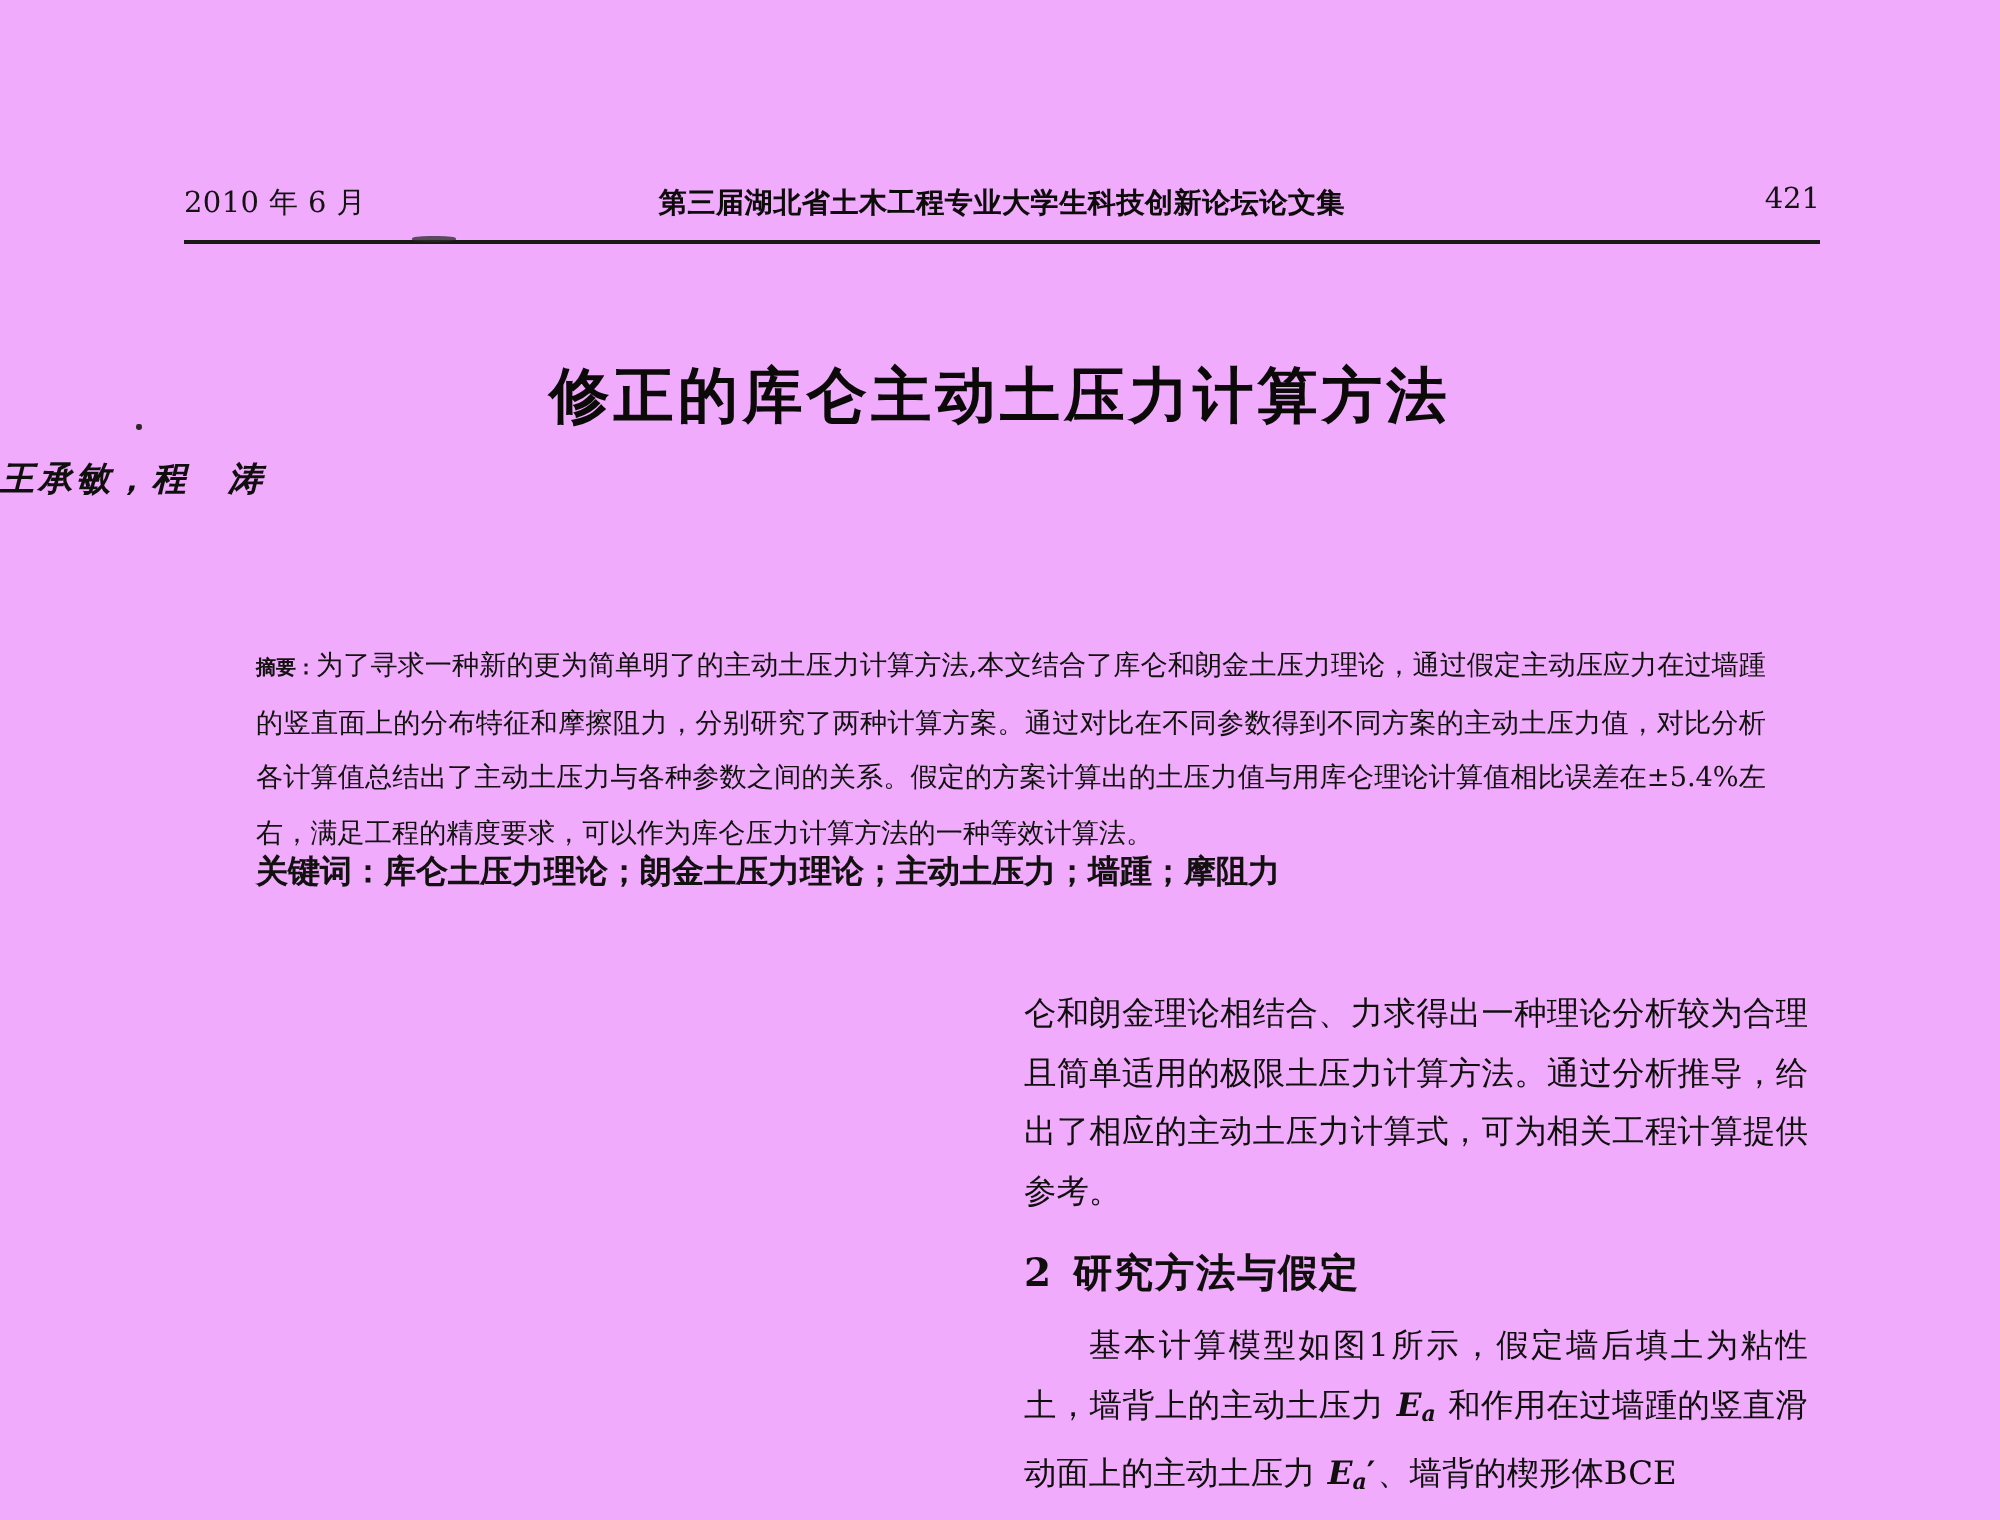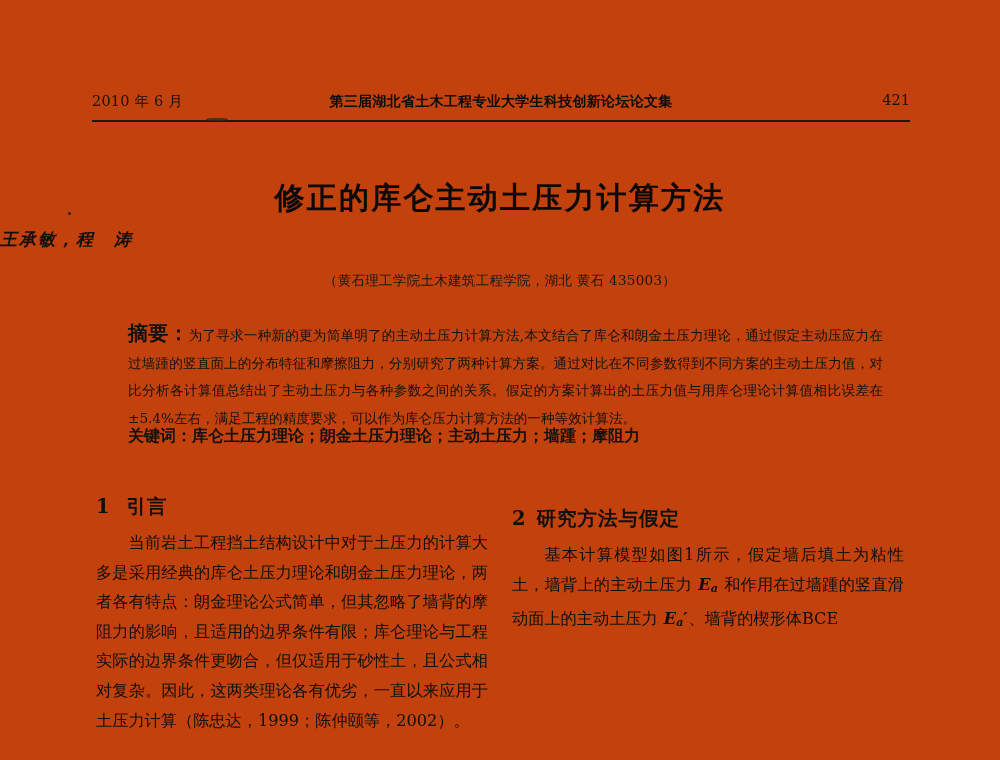--- a/index.html
+++ b/index.html
@@ -13,21 +13,21 @@
     position: relative;
     overflow: hidden;
     font-family: "DejaVu Serif", "Liberation Serif", serif;
     color: #100f0d;
     -webkit-font-smoothing: none;
   }
 
   .page {
     position: absolute;
     inset: 0;
-    background: #c2410c;
+    background: #f0abfc;
     text-decoration: underline;
   }
 
   
   .runhead {
     position: absolute;
     left: 92px;
     top: 92px;
     width: 818px;
     height: 26px;
@@ -112,21 +112,21 @@
     top: 320px;
     width: 755px;
     font-size: 13.6px;
     line-height: 27.5px;
     text-align: justify;
     text-justify: inter-ideograph;
     color: #121110;
   }
   .abstract .lead {
     font-weight: bold;
-    font-size: 20px;
+    font-size: 10px;
   }
   .keywords {
     position: absolute;
     left: 128px;
     top: 424px;
     width: 755px;
     font-size: 16px;
     line-height: 24px;
     font-weight: bold;
     color: #121110;
@@ -199,38 +199,32 @@
     <span class="runhead-center">第三届湖北省土木工程专业大学生科技创新论坛论文集</span>
     <span class="runhead-right">421</span>
   </div>
   <div class="runhead-rule"></div>
 
   <div class="speck speck-a"></div>
   <div class="speck speck-b"></div>
 
   <h1 class="title">修正的库仑主动土压力计算方法</h1>
   <div class="authors">王承敏，程　涛</div>
-  <div class="affiliation">（黄石理工学院土木建筑工程学院，湖北 黄石 435003）</div>
 
   <div class="abstract">
     <span class="lead">摘要：</span><span>为了寻求一种新的更为简单明了的主动土压力计算方法,本文结合了库仑和朗金土压力理论，通过假定主动压应力在过墙踵的竖直面上的分布特征和摩擦阻力，分别研究了两种计算方案。通过对比在不同参数得到不同方案的主动土压力值，对比分析各计算值总结出了主动土压力与各种参数之间的关系。假定的方案计算出的土压力值与用库仑理论计算值相比误差在±5.4%左右，满足工程的精度要求，可以作为库仑压力计算方法的一种等效计算法。</span>
   </div>
 
   <div class="keywords">
     <span>关键词：</span><span>库仑土压力理论；朗金土压力理论；主动土压力；墙踵；摩阻力</span>
   </div>
 
-  <div class="col col-left">
-    <div class="sec-head">
-      <span class="num">1</span><span>引言</span>
-    </div>
-    <p class="para">当前岩土工程挡土结构设计中对于土压力的计算大多是采用经典的库仑土压力理论和朗金土压力理论，两者各有特点：朗金理论公式简单，但其忽略了墙背的摩阻力的影响，且适用的边界条件有限；库仑理论与工程实际的边界条件更吻合，但仅适用于砂性土，且公式相对复杂。因此，这两类理论各有优劣，一直以来应用于土压力计算（陈忠达，1999；陈仲颐等，2002）。</p>
-  </div>
 
   <div class="col col-right">
+    <p class="para noindent">仑和朗金理论相结合、力求得出一种理论分析较为合理且简单适用的极限土压力计算方法。通过分析推导，给出了相应的主动土压力计算式，可为相关工程计算提供参考。</p>
 
     <div class="sec-head tight" style="margin-top:12px">
       <span class="num">2</span><span>研究方法与假定</span>
     </div>
 
     <p class="para"><span>基本计算模型如图1所示，假定墙后填土为粘性土，墙背上的主动土压力 </span><span class="mv"><span>E</span><sub>a</sub></span><span> 和作用在过墙踵的竖直滑动面上的主动土压力 </span><span class="mv"><span>E</span><sub>a</sub><span class="prime">′</span></span><span>、墙背的楔形体BCE</span></p>
   </div>
 
 </div>
 

